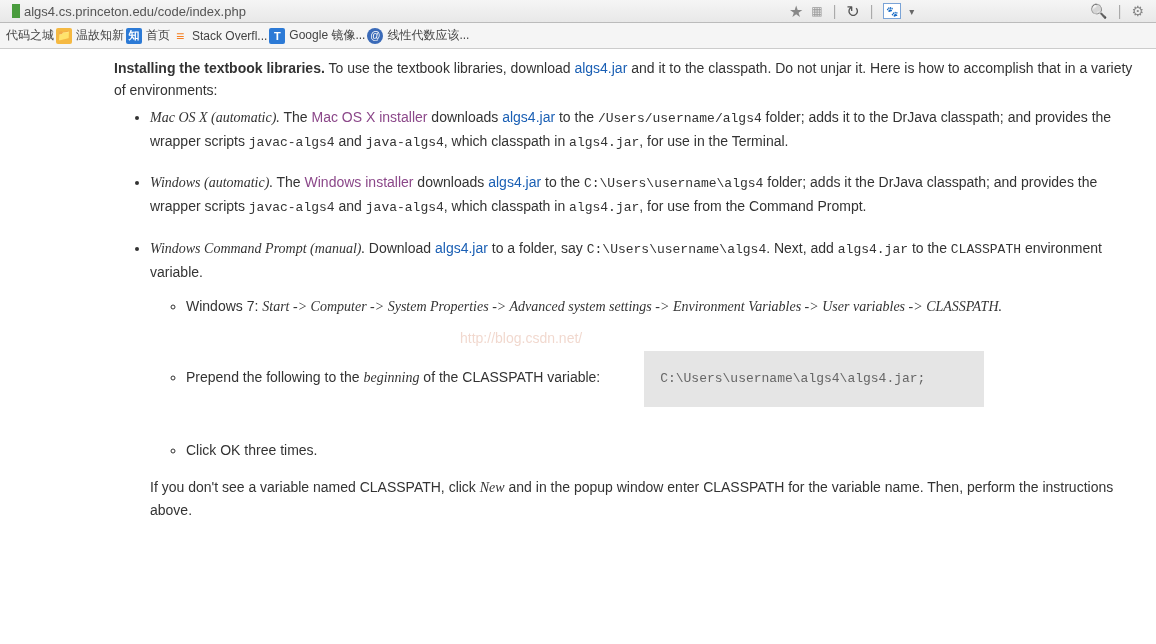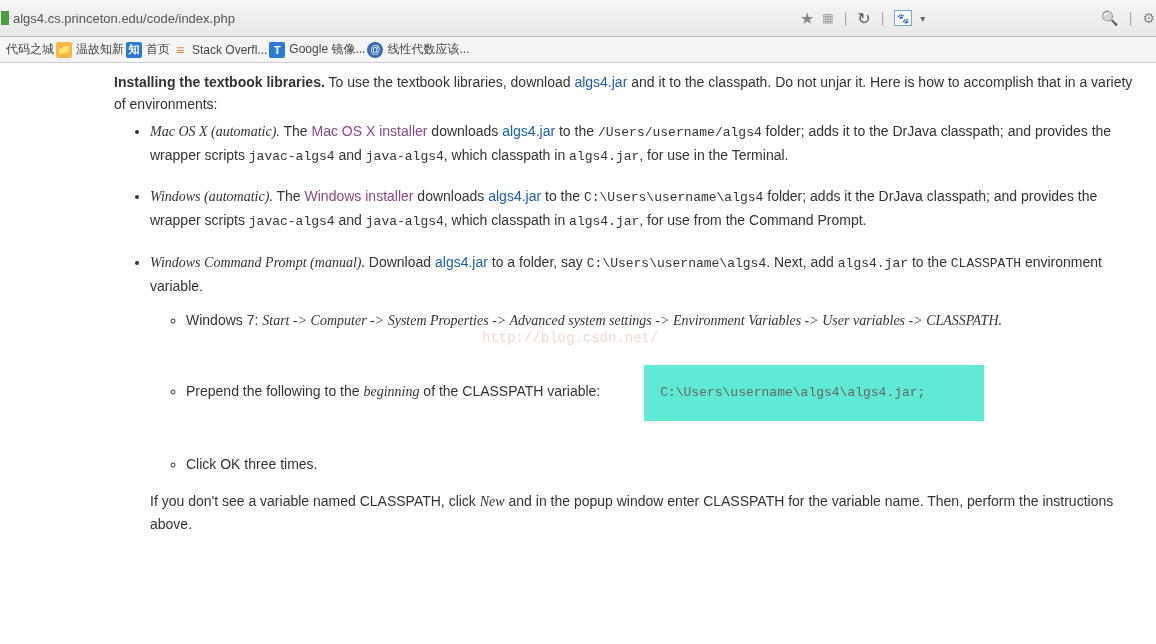--- a/index.html
+++ b/index.html
@@ -4,26 +4,26 @@
   <style>
     * { box-sizing: border-box; margin: 0; padding: 0; }
     body {
       font-family: Arial, Helvetica, sans-serif;
       font-size: 14px;
       color: #333;
       background: #fff;
       width: 1156px;
     }
     .browser-chrome {
-      height: 37px;
+      height: 23px;
       background: linear-gradient(to bottom, #f5f5f5, #e8e8e8);
       border-bottom: 1px solid #bbb;
       display: flex;
       align-items: center;
-      padding: 0 1px;
+      padding: 0 12px;
       gap: 19px;
     }
     .url-bar {
       flex: 1;
       display: flex;
       align-items: center;
       font-size: 13px;
       color: #555;
     }
     .url-favicon {
@@ -95,36 +95,36 @@
     strong { font-weight: bold; }
     a, .link { color: #1a5fb4; text-decoration: none; }
     a.visited, .link.visited { color: #8b4789; }
     ul.main-list { list-style: disc; padding-left: 36px; }
     ul.main-list > li { margin-bottom: 18px; }
     ul.sub-list { list-style: circle; padding-left: 36px; margin-top: 12px; }
     ul.sub-list > li { margin-bottom: 14px; }
     em, .italic { font-style: italic; font-family: Georgia, 'Times New Roman', serif; }
     .code { font-family: 'Courier New', monospace; font-size: 13px; }
     .codeblock {
-      background: #5eead4;
+      background: #e5e5e5;
       padding: 18px 16px;
       margin: 18px 0 18px 40px;
       font-family: 'Courier New', monospace;
       font-size: 13px;
       color: #666;
       display: inline-block;
       min-width: 340px;
     }
     .para { margin-bottom: 14px; }
     .watermark {
       position: absolute;
       top: 330px;
-      left: 482px;
+      left: 460px;
       color: rgba(200,100,60,0.25);
-      font-family: Liberation Mono, monospace;
+      font-family: Liberation Sans, sans-serif;
       font-size: 14px;
       pointer-events: none;
     }
     .sep { color: #aaa; margin: 0 2px; }
   </style>
 </head>
 <body>
 
 <div class="browser-chrome">
   <div class="url-bar">

